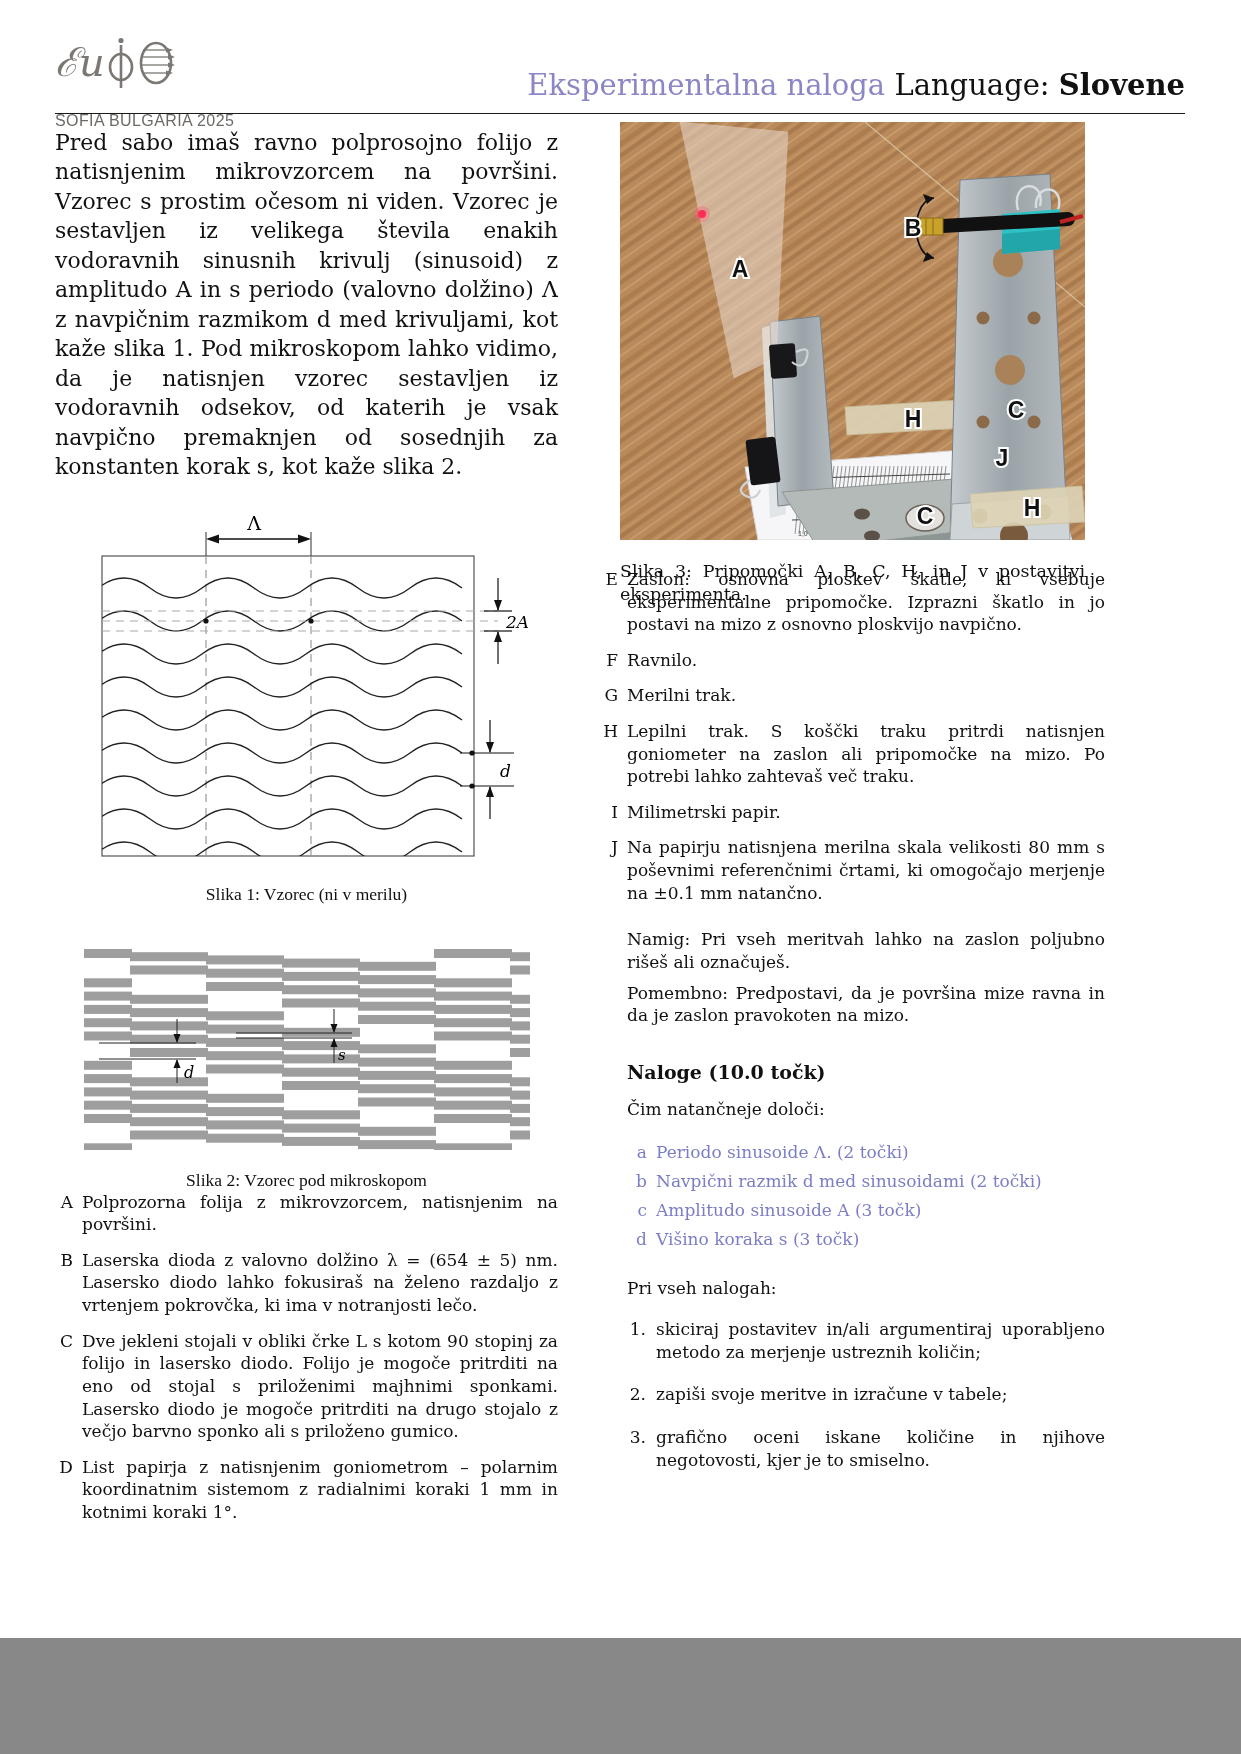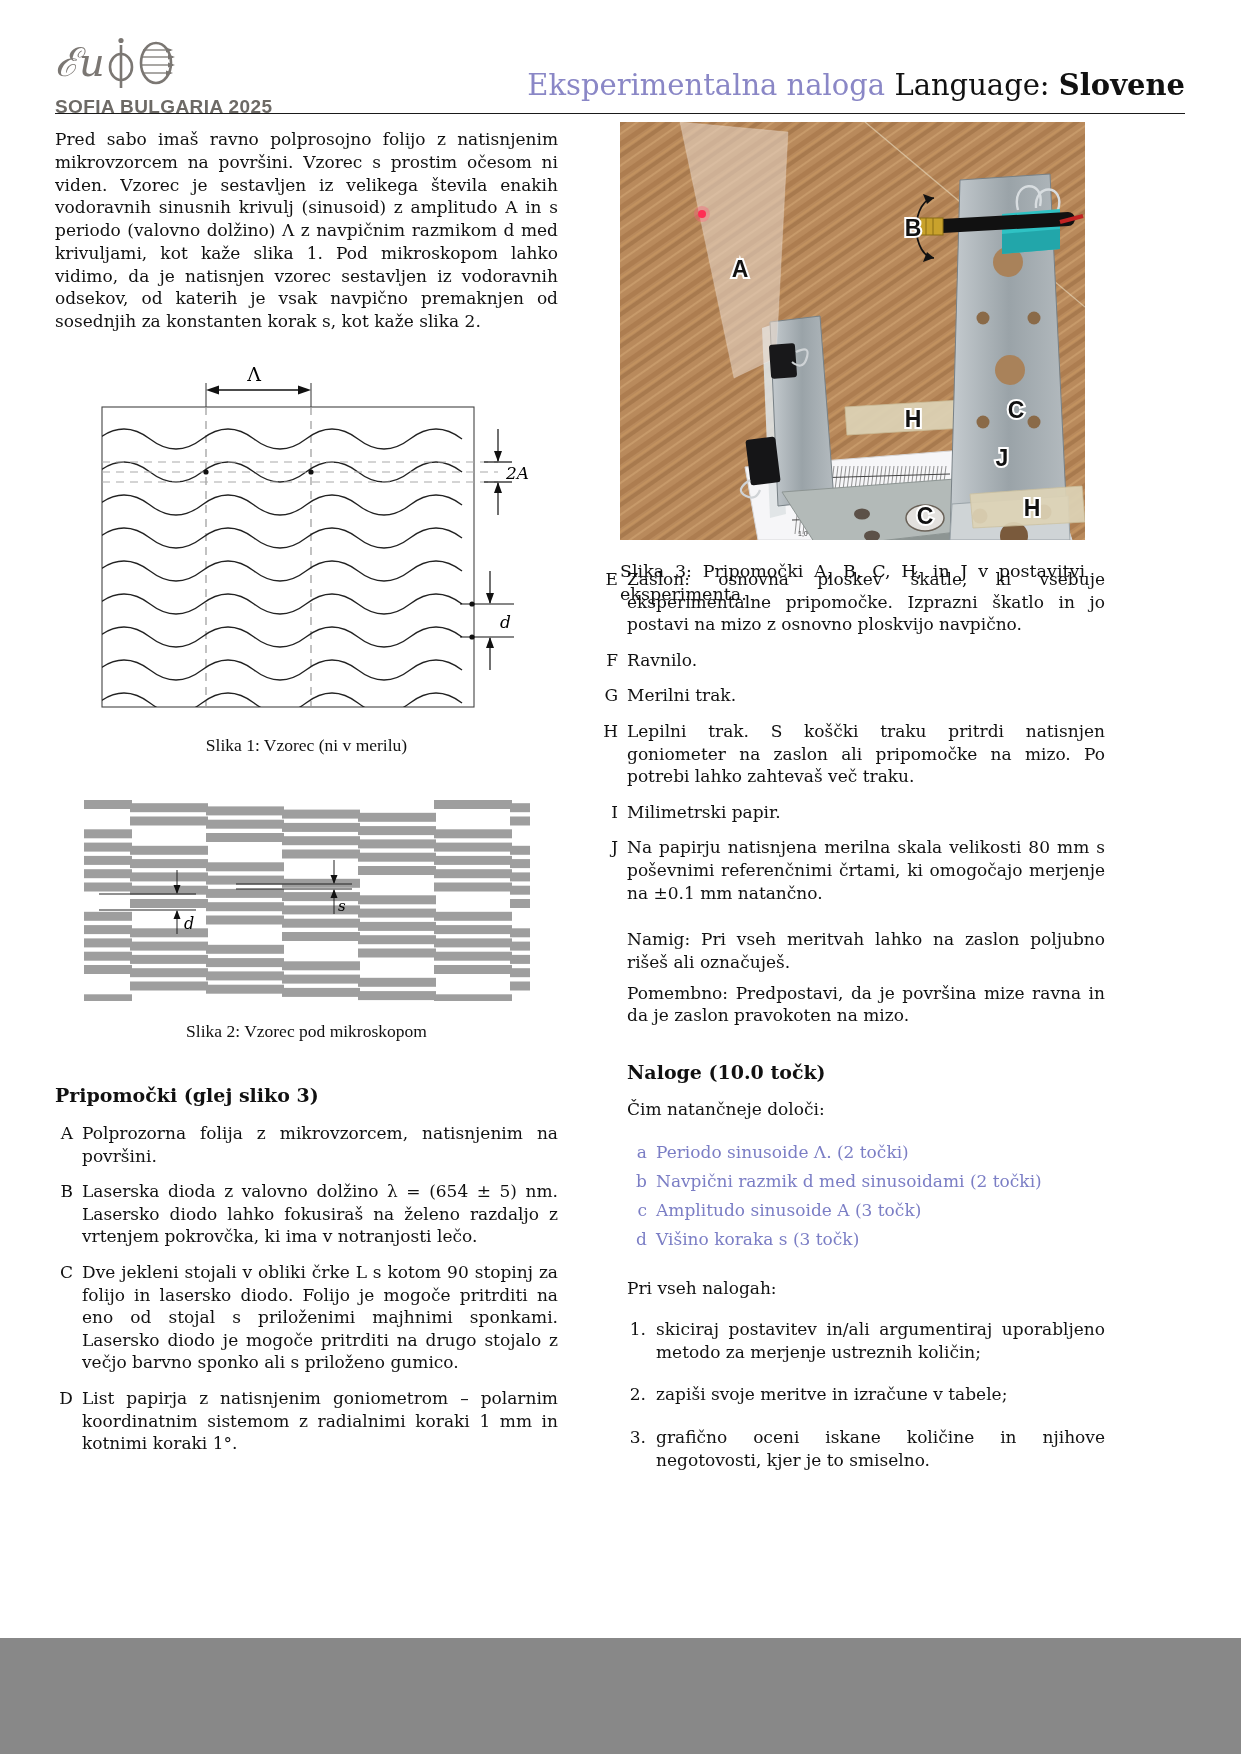--- a/index.html
+++ b/index.html
@@ -1,32 +1,32 @@
 <!DOCTYPE html>
 <html><head>
 <meta charset="utf-8">
 <style>
   html,body{margin:0;padding:0;background:#888;}
   .page{position:relative;width:1241px;height:1638px;background:#fff;margin:0 auto;
         font-family:"DejaVu Serif",serif;color:#111;overflow:hidden;}
   
   .header{position:absolute;top:36px;left:55px;right:56px;height:76px;}
   .logo-block{position:absolute;left:0;top:0;}
-  .logo-sub{font-family:"Liberation Sans",sans-serif;font-weight:bold;font-size:19px;
-            letter-spacing:.4px;color:#6d6a66;margin-top:2px;}
+  .logo-sub{font-family:"Liberation Sans",sans-serif;font-weight:normal;font-size:16px;
+            letter-spacing:.4px;color:#6d6a66;margin-top:18px;}
   .header-right{position:absolute;right:0;bottom:10px;font-size:29px;white-space:nowrap;}
   .doc-type{color:#8a87c6;}
   .lang-label{color:#111;}
   .lang-value{font-weight:bold;color:#111;}
   .header-rule{position:absolute;top:113px;left:55px;right:56px;border-top:1.7px solid #1a1a1a;}
   
   .col-left{position:absolute;top:128px;left:55px;width:503px;}
   .col-right{position:absolute;top:122px;left:600px;width:505px;}
   .page-title{font-size:27px;font-weight:bold;color:#232277;margin:0 0 22px 0;}
-  p.body{font-size:17px;line-height:1.34;text-align:justify;margin:0;}
+  p.body{font-size:22px;line-height:1.34;text-align:justify;margin:0;}
   
   .figwrap{width:446px;margin:30px auto 0 auto;}
   .figcap{text-align:center;font-size:17.5px;margin-top:16px;font-family:Liberation Serif, serif;}
   .fig3cap{font-size:17.5px;line-height:1.3;text-align:justify;margin-top:16px;}
   svg text.dim{font-family:"DejaVu Serif",serif;font-style:italic;}
   svg text.dimu{font-family:"DejaVu Serif",serif;}
   
   h2.sect{font-size:19px;margin:42px 0 16px 0;font-weight:bold;}
   .item{display:flex;gap:9px;font-size:17px;line-height:1.33;margin-bottom:13px;}
   .item .key{min-width:18px;text-align:right;flex:none;}
@@ -262,21 +262,20 @@
           <line x1="250" y1="64" x2="250" y2="87"></line>
           <line x1="250" y1="118" x2="250" y2="94"></line>
         </g>
         <polygon points="250,88 246.5,79 253.5,79" fill="#111"></polygon>
         <polygon points="250,93 246.5,102 253.5,102" fill="#111"></polygon>
         <text class="dim" x="254" y="115" font-size="15">s</text>
       </svg>
       <div class="figcap">Slika 2: Vzorec pod mikroskopom</div>
     </div>
 
-    <h2 class="sect">Pripomočki (glej sliko 3)</h2>
 
     <div class="item">
       <span class="key">A</span>
       <span class="txt">Polprozorna folija z mikrovzorcem, natisnjenim na površini.</span>
     </div>
     <div class="item">
       <span class="key">B</span>
       <span class="txt">Laserska dioda z valovno dolžino λ = (654 ± 5) nm. Lasersko diodo lahko fokusiraš na želeno razdaljo z vrtenjem pokrovčka, ki ima v notranjosti lečo.</span>
     </div>
     <div class="item">

